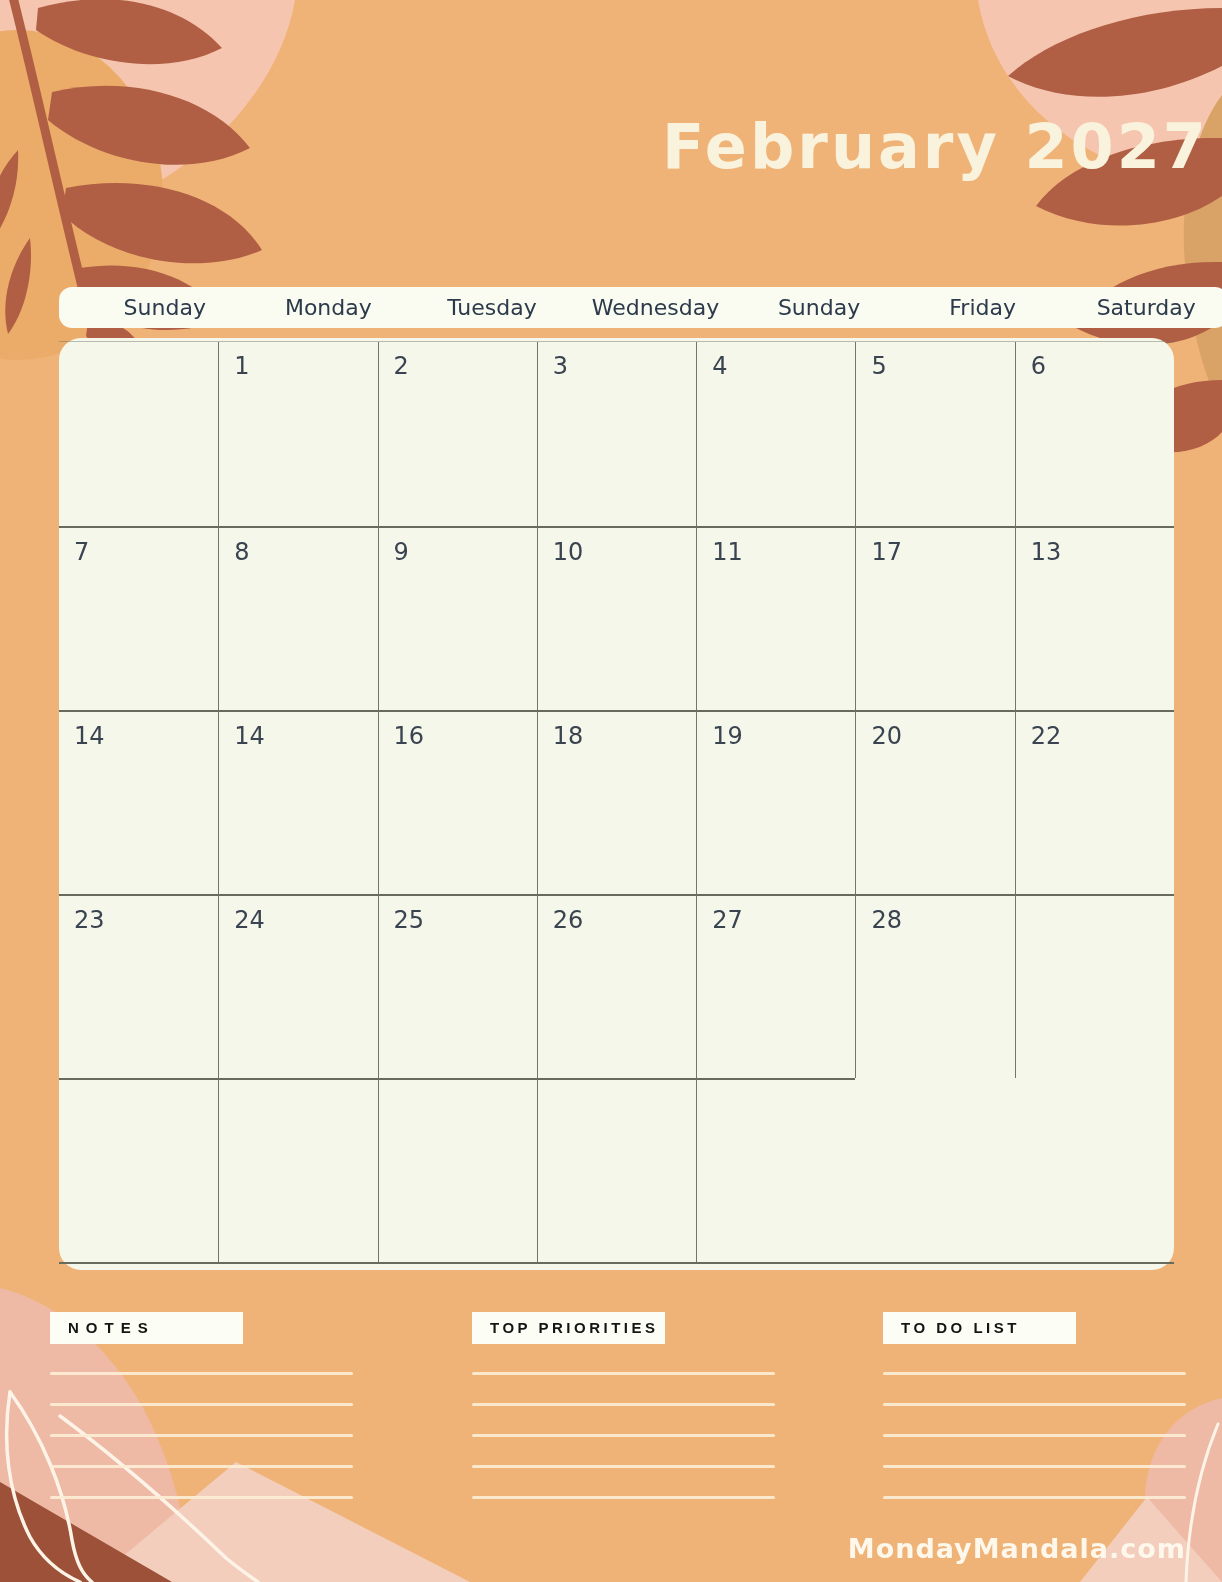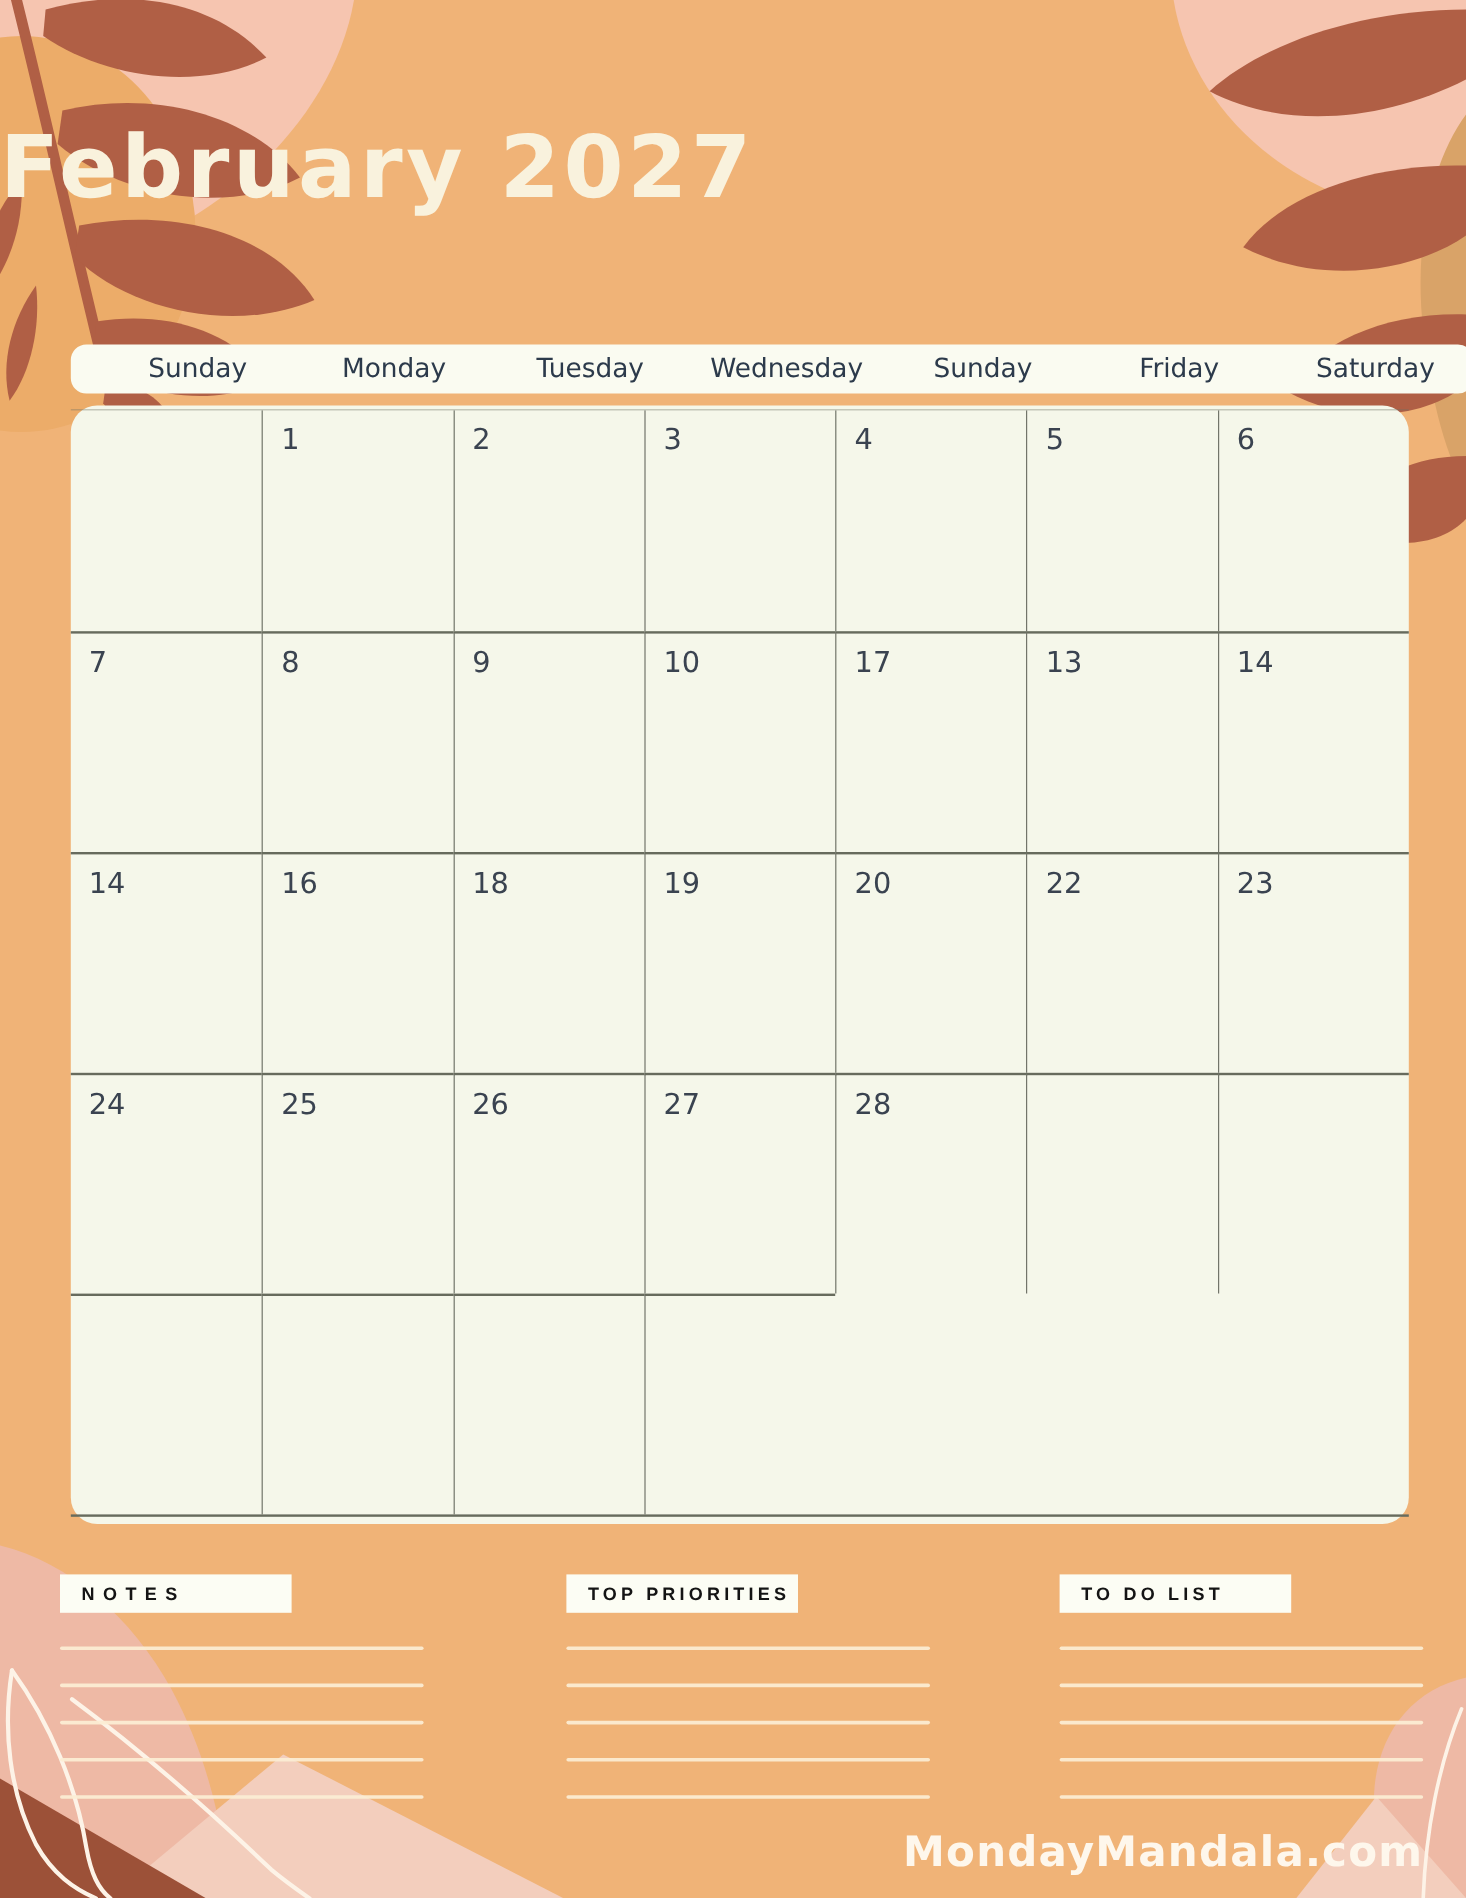--- a/index.html
+++ b/index.html
@@ -12,22 +12,22 @@
   }
   html,body{margin:0;padding:0;}
   .page{
     position:relative; width:1222px; height:1582px; overflow:hidden;
     background:var(--bg);
     font-family:"DejaVu Sans", sans-serif;
   }
   .deco{position:absolute; inset:0; width:1222px; height:1582px; pointer-events:none;}
 
   .title{
-    position:absolute; top:103px; left:0; right:0; margin:0;
-    text-align:left; font-size:72px; font-weight:700; letter-spacing:3px;
+    position:absolute; top:103px; left:0; right:0; margin:13px;
+    text-align:right; font-size:62px; font-weight:700; letter-spacing:3px;
     color:var(--titleText); line-height:1;
   }
 
   .weekday-bar{
     position:absolute; left:59px; top:287px; width:1145px; height:41px;
     background:var(--headerBar); border-radius:13px;
     display:grid; grid-template-columns:repeat(7,1fr); align-items:center;padding-left:24px;
   }
   .weekday{
     text-align:center; font-size:22px; color:var(--weekdayText);
@@ -61,21 +61,21 @@
   .section-header span{
     font-family:"Liberation Sans", sans-serif; font-size:15px; font-weight:700;
     letter-spacing:3.5px; color:var(--sectionText);
   }
   .section.notes .section-header span{ letter-spacing:7px; }
   .rules{ margin-top:7px; }
   .rule{ height:3px; margin-top:28px; background:var(--ruleLine); opacity:.92; border-radius:2px; }
 
   .watermark{
     position:absolute; right:36px; bottom:18px;
-    font-size:35px; font-weight:700; color:var(--watermark); letter-spacing:1px;
+    font-size:27px; font-weight:700; color:var(--watermark); letter-spacing:1px;
   }
 </style>
 </head>
 <body>
 
 <div class="page">
 
   <svg class="deco" viewBox="0 0 1222 1582" xmlns="http://www.w3.org/2000/svg" aria-hidden="true">
 
     <g>
@@ -185,20 +185,23 @@
         </div>
 
         <div class="cell">
           <span class="daynum">9</span>
         </div>
 
         <div class="cell">
           <span class="daynum">10</span>
         </div>
 
+        <div class="cell">
+          <span class="daynum">11</span>
+        </div>
 
         <div class="cell">
           <span class="daynum">17</span>
         </div>
 
         <div class="cell">
           <span class="daynum">13</span>
         </div>
 
         <div class="cell">

